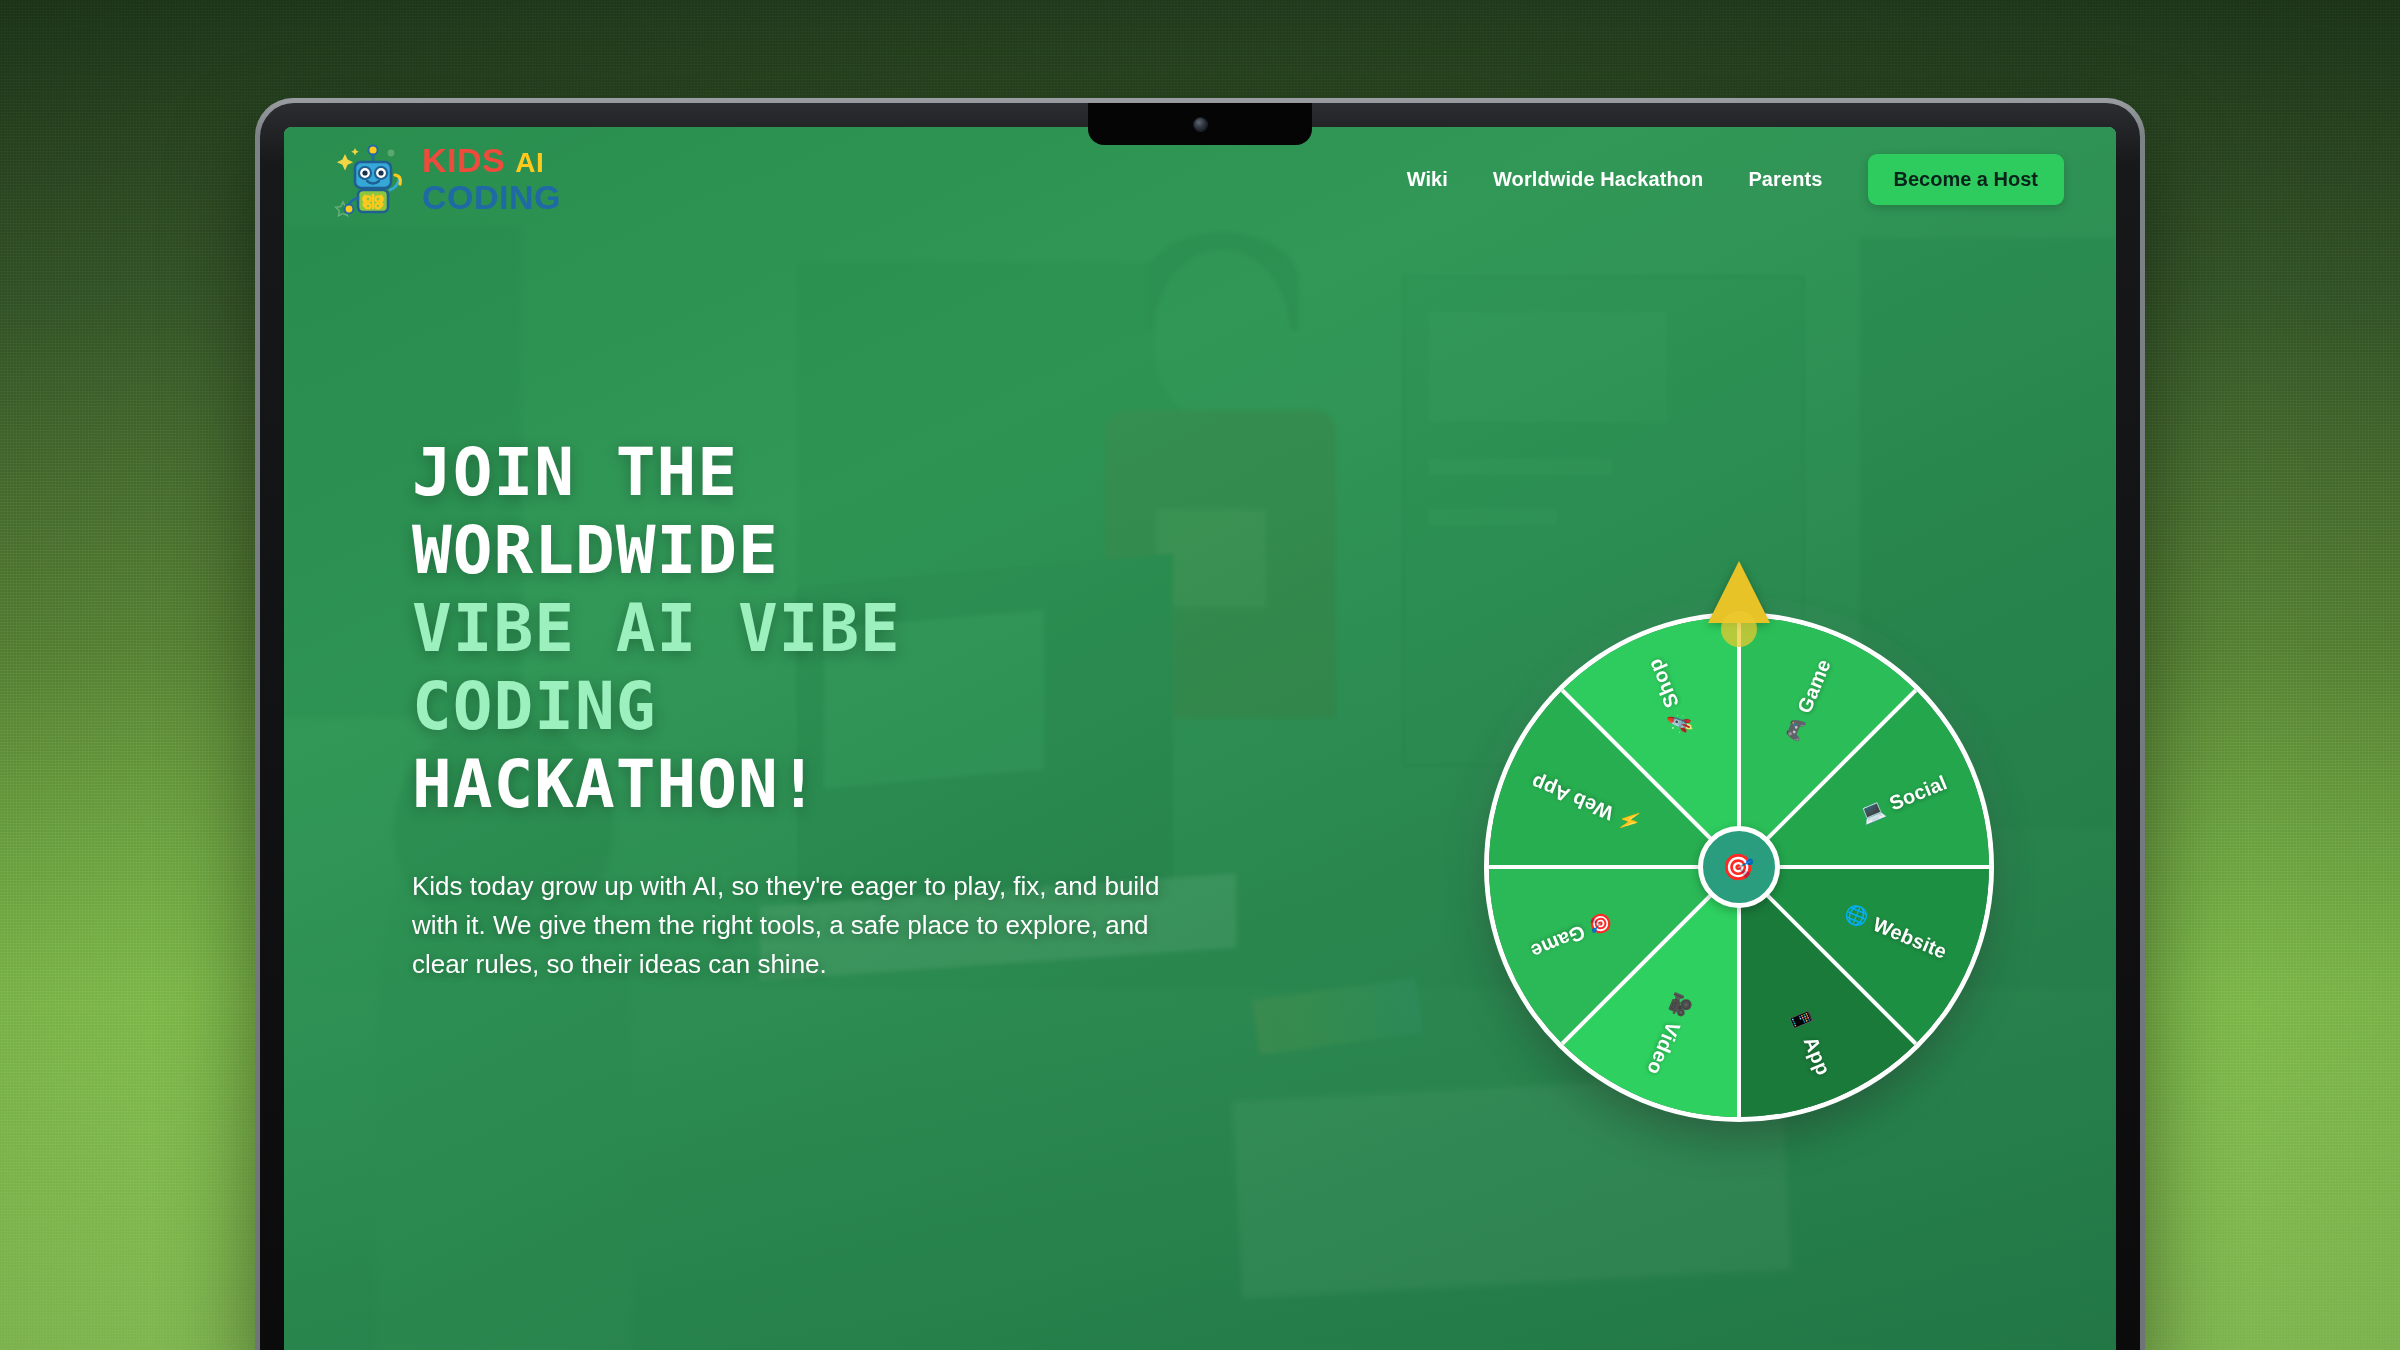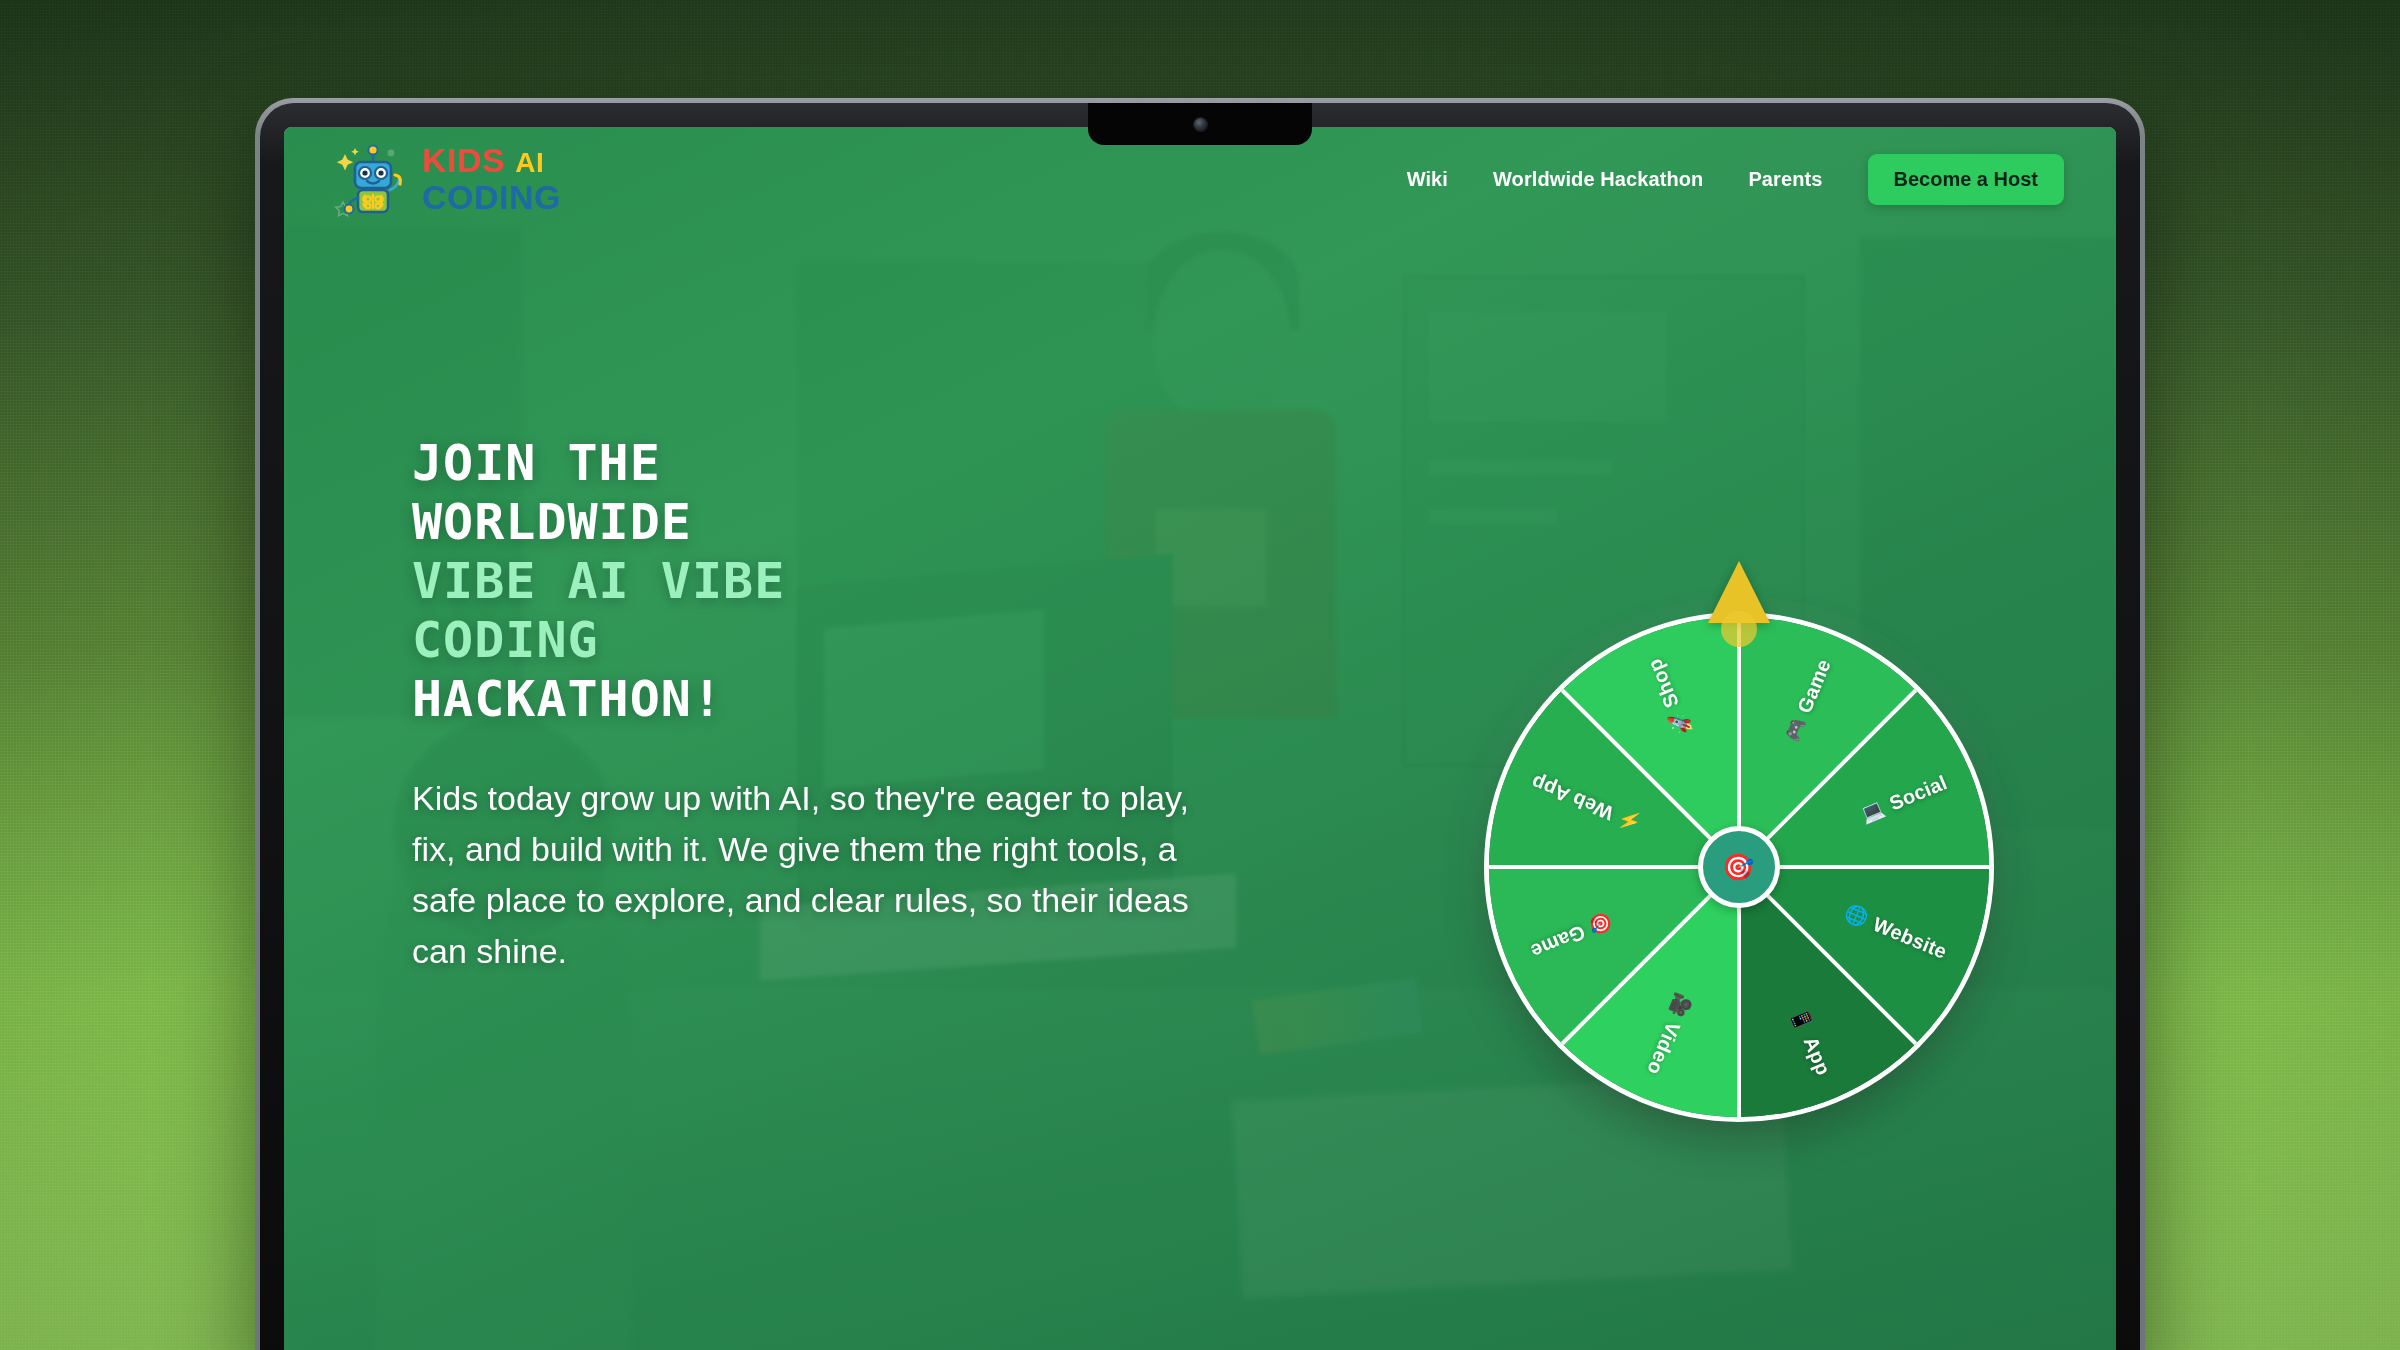--- a/index.html
+++ b/index.html
@@ -140,31 +140,31 @@
     color:#0b2430;
     font-size:22px; font-weight:700; letter-spacing:1.1px;
     padding:18px 44px; border:none; border-radius:999px;
     cursor:pointer;
     box-shadow:0 4px 14px rgba(0,0,0,.2);
     font-family:"Liberation Sans", sans-serif;
   }
   #headline{
     margin-top:42px;
     font-family:"DejaVu Sans Mono","Liberation Mono",monospace;
-    font-size:50px; font-weight:700;
+    font-size:66px; font-weight:700;
     line-height:1.18; letter-spacing:1px;
     text-shadow:0 3px 14px rgba(0,0,0,.25);
   }
   .hl-white{ color:#ffffff; display:block; }
   .hl-mint{ color:#9cf0bd; display:block; }
   #subtext{
     margin-top:44px;
     width:800px;
     color:#ffffff;
-    font-size:34px; line-height:1.5; font-weight:400;
+    font-size:26px; line-height:1.5; font-weight:400;
     text-shadow:0 2px 10px rgba(0,0,0,.3);
   }
 
   
   #wheel-wrap{
     position:absolute;
     left:1205px; top:490px;
     width:500px; height:500px;
   }
   #wheel-glow{

